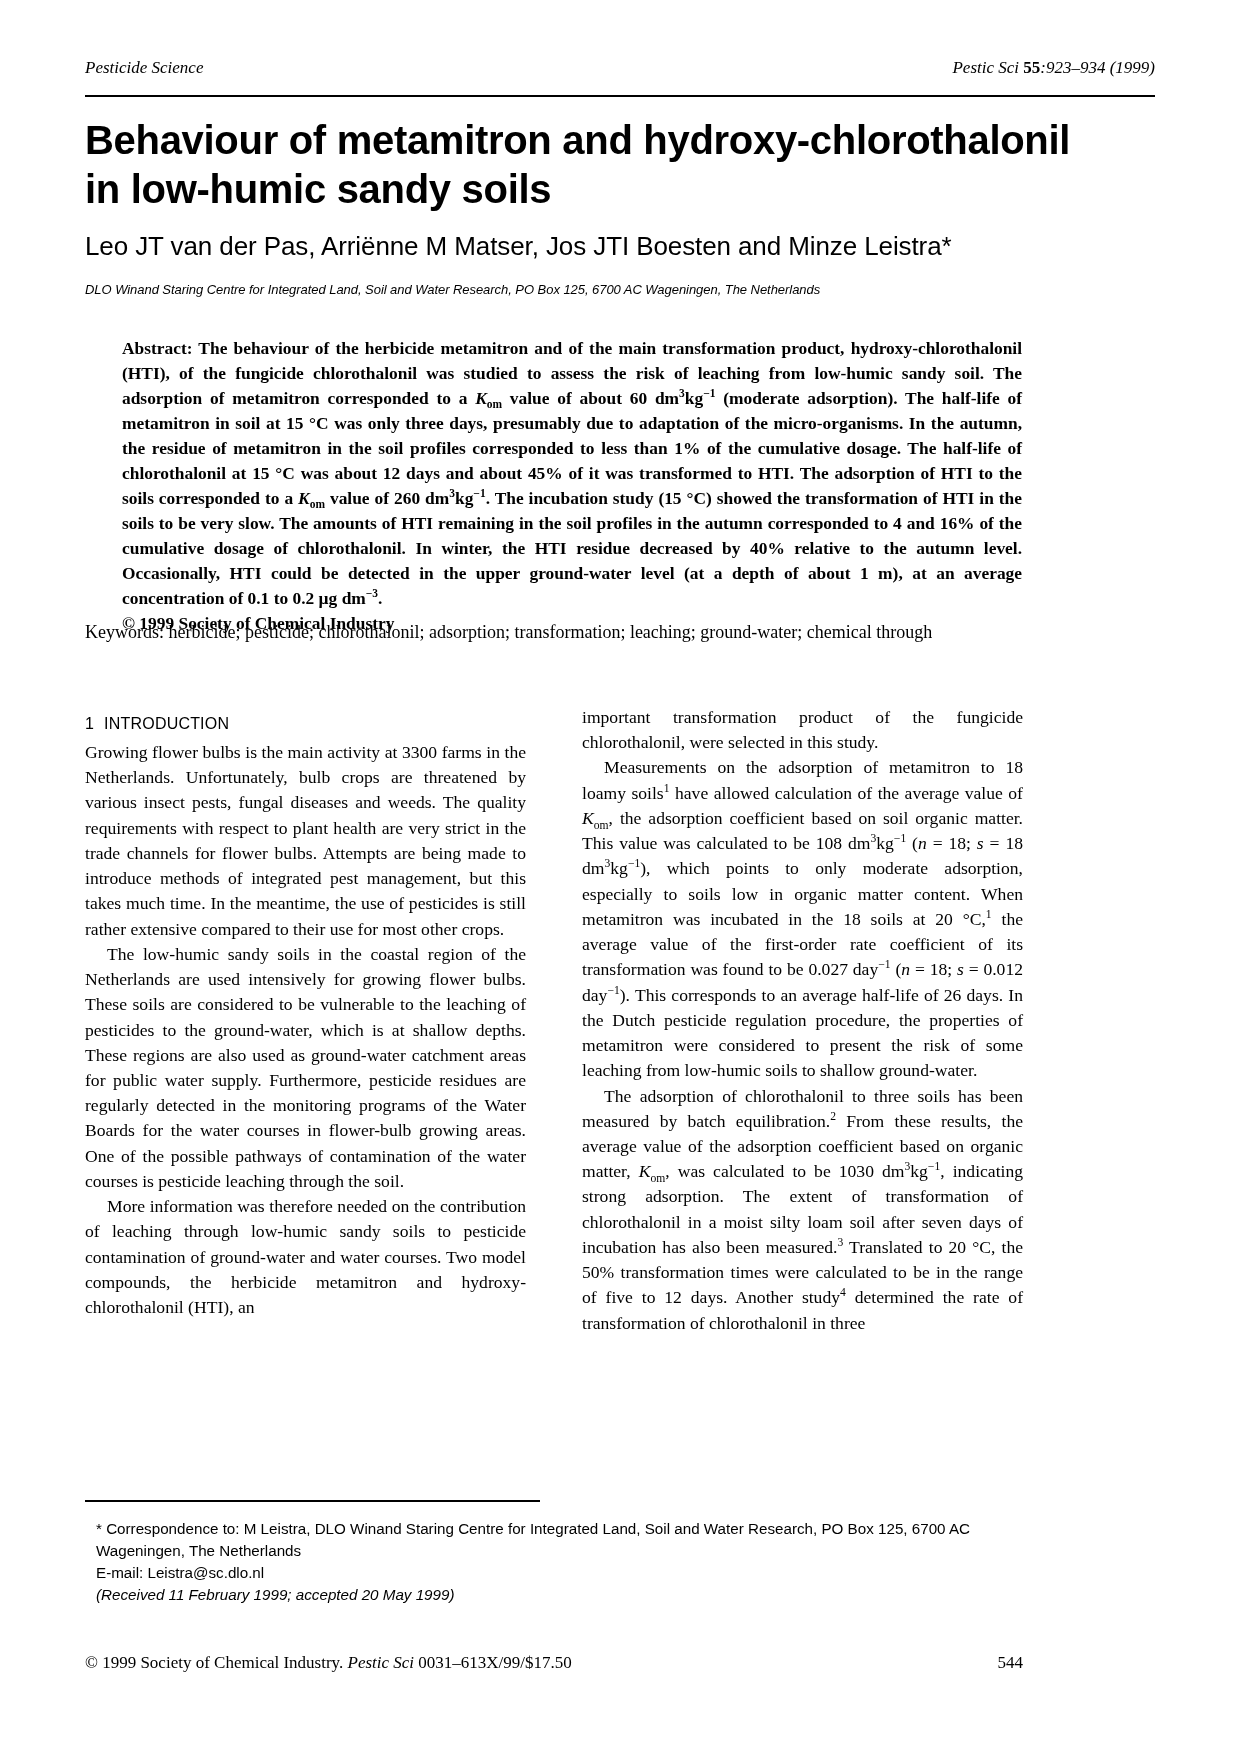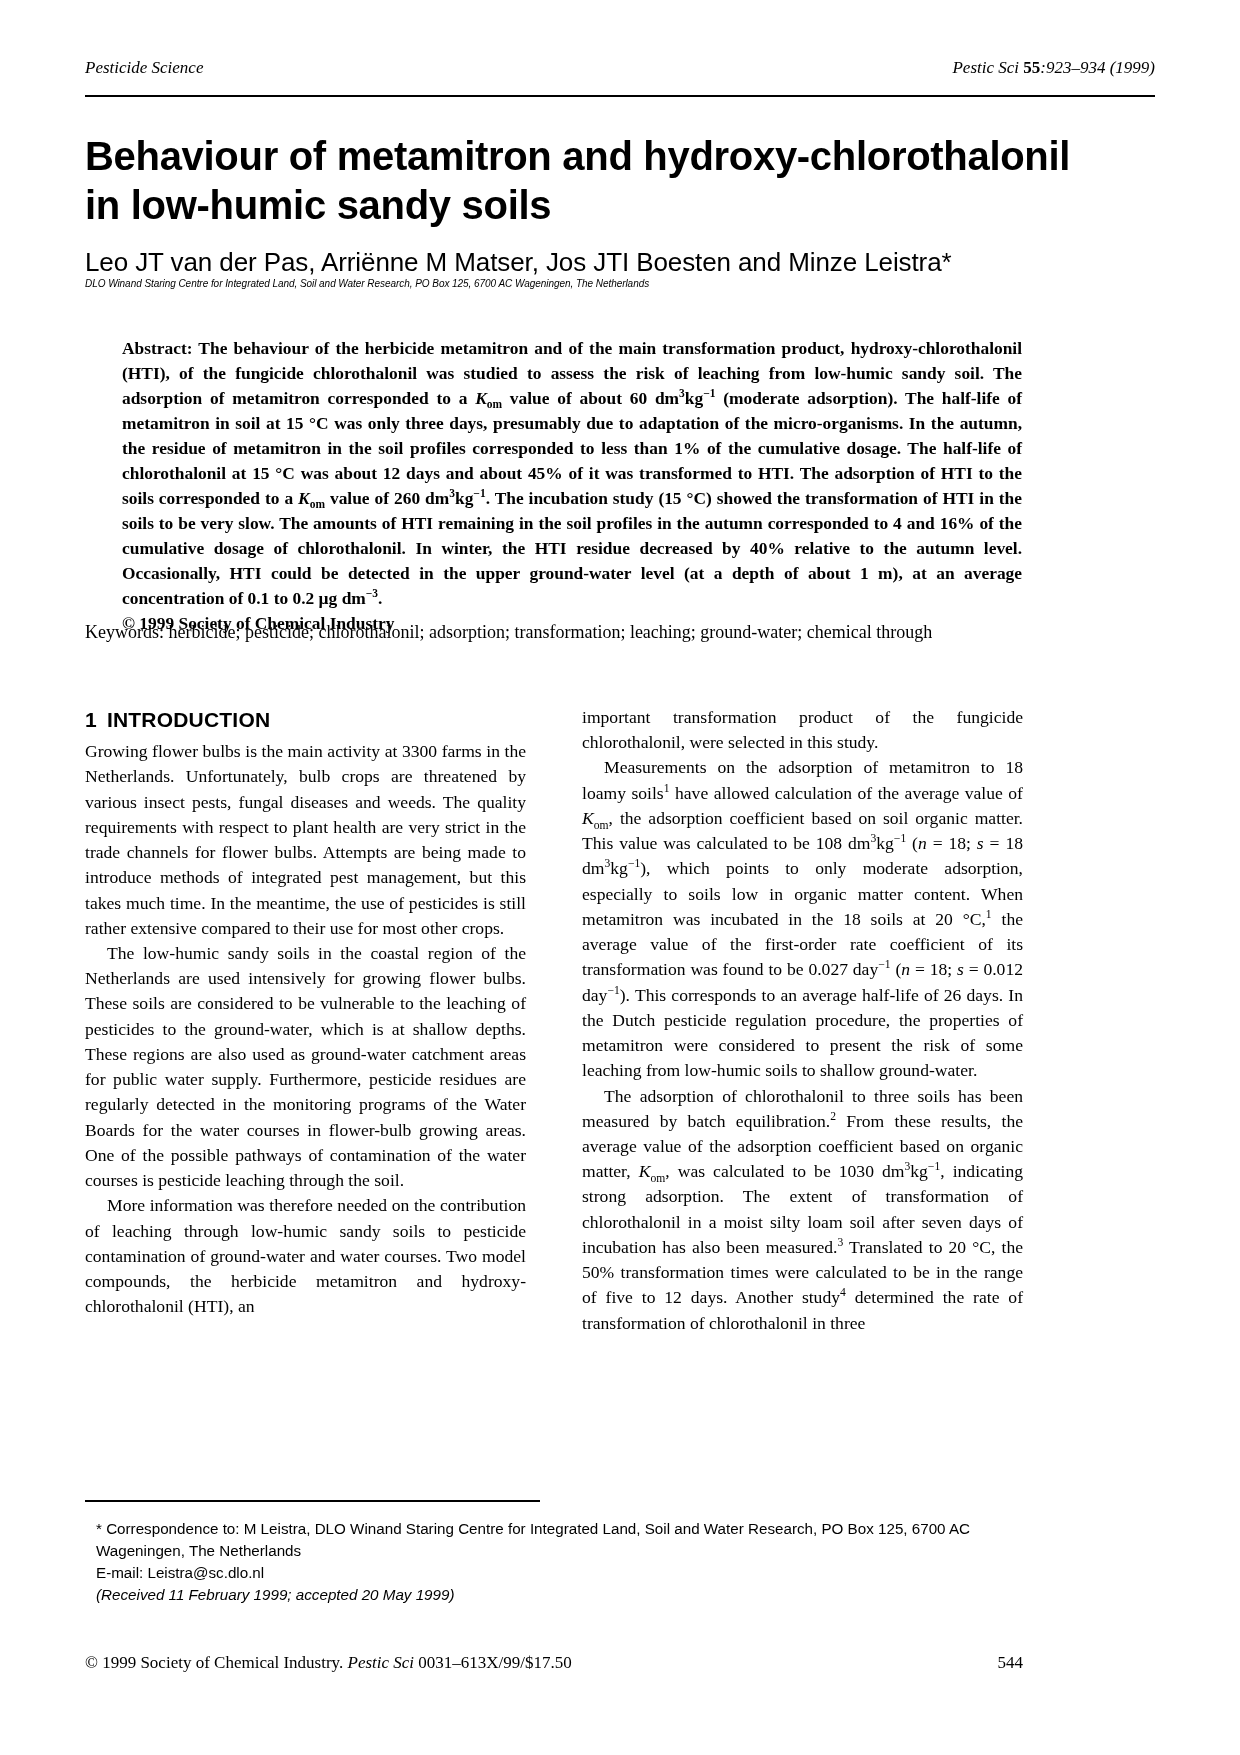--- a/index.html
+++ b/index.html
@@ -45,21 +45,21 @@
     top: 95px;
     width: 1070px;
     height: 2px;
     background: #000;
   }
 
   
   .title-block {
     position: absolute;
     left: 85px;
-    top: 132px;
+    top: 116px;
     width: 1000px;
   }
   .paper-title {
     font-family: "Liberation Sans", sans-serif;
     font-weight: bold;
     font-size: 40px;
     line-height: 1.22;
     letter-spacing: -0.3px;
     margin: 0;
     color: #000;
@@ -67,22 +67,22 @@
   .authors {
     font-family: "Liberation Sans", sans-serif;
     font-size: 26px;
     line-height: 1.25;
     margin-top: 16px;
     letter-spacing: -0.1px;
   }
   .affiliation {
     font-family: "Liberation Sans", sans-serif;
     font-style: italic;
-    font-size: 10px;
-    margin-top: 0;
+    font-size: 13px;
+    margin-top: 20px;
     letter-spacing: -0.05px;
   }
 
   
   .abstract {
     position: absolute;
     left: 122px;
     top: 336px;
     width: 900px;
     font-family: "Liberation Serif", serif;
@@ -121,23 +121,23 @@
     width: 441px;
     font-family: "Liberation Serif", serif;
     font-size: 17.6px;
     line-height: 1.435;
     text-align: justify;
     text-justify: inter-word;
     hyphens: auto;
   }
   .section-head {
     font-family: "Liberation Sans", sans-serif;
-    font-weight: bold;
-    font-size: 21px;
-    margin: 0 0 4px 0;
+    font-weight: normal;
+    font-size: 16px;
+    margin: 8px 0 4px 0;
     letter-spacing: 0.2px;
   }
   .section-head .num { margin-right: 10px; }
   .col p { margin: 0; text-indent: 0; }
   .col p.ind { text-indent: 22px; }
 
   sup, sub { font-size: 0.66em; line-height: 0; }
   sup { vertical-align: super; }
   sub { vertical-align: sub; }
   .ital { font-style: italic; }

